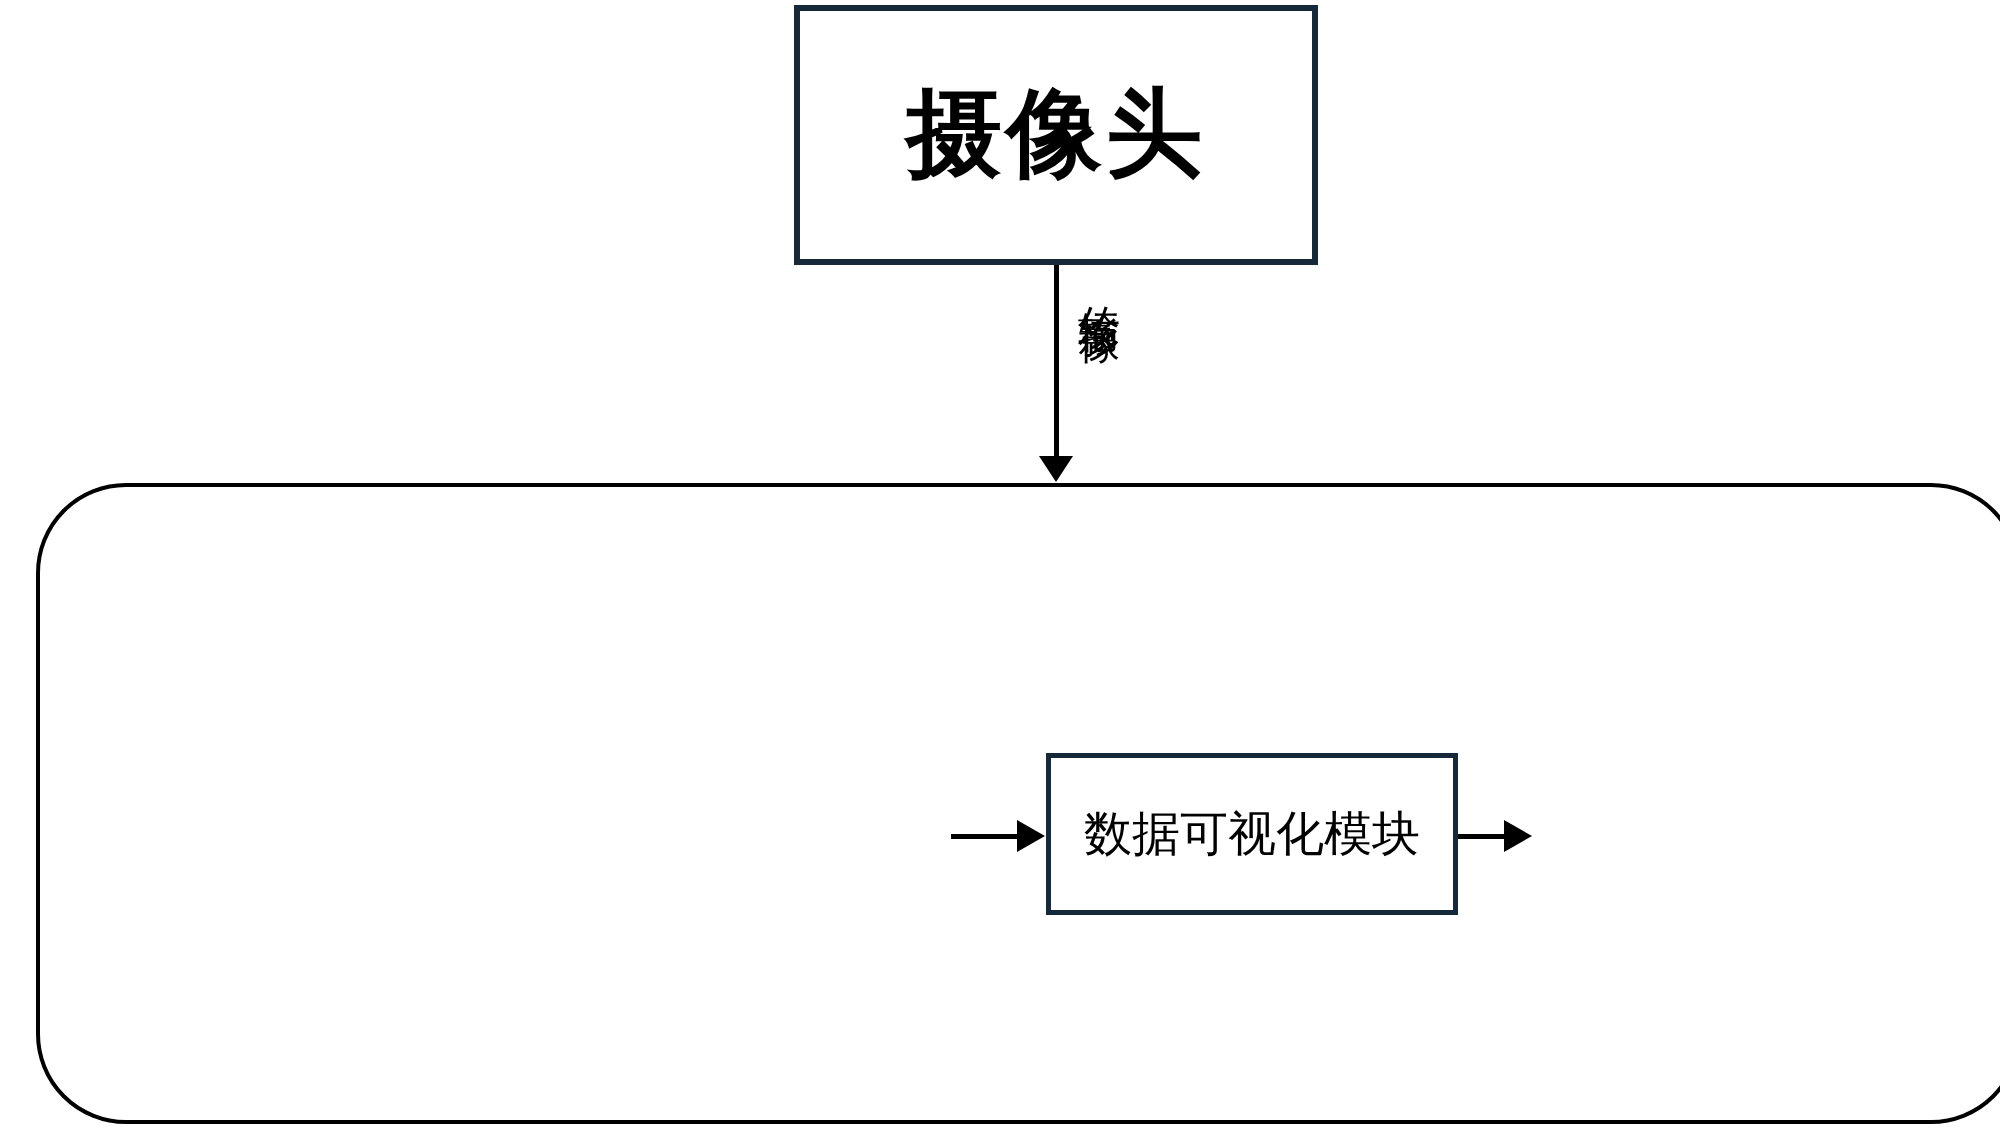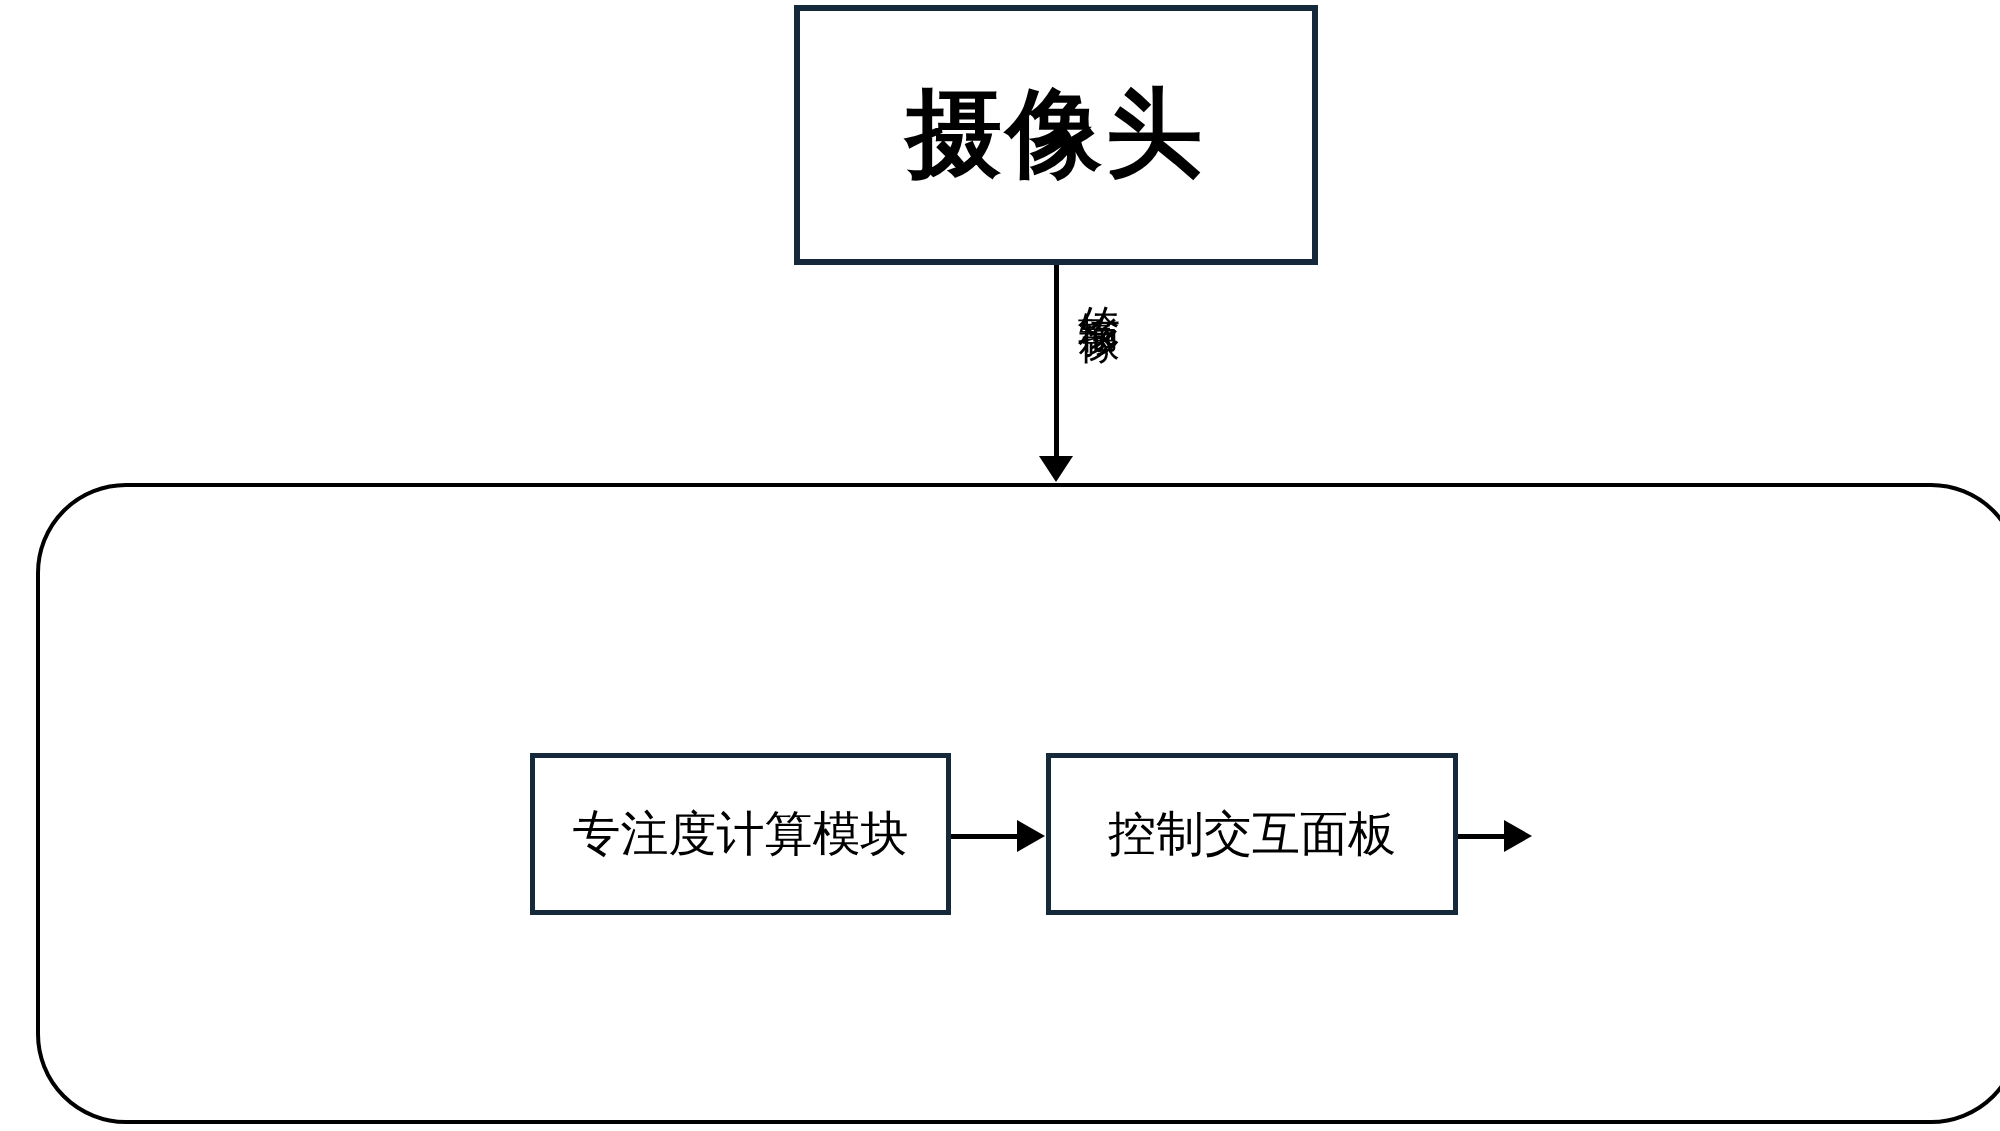--- a/index.html
+++ b/index.html
@@ -125,25 +125,22 @@
   <div class="camera-box">
     <span class="label">摄像头</span>
   </div>
 
   <div class="v-arrow-line"></div>
   <div class="v-arrow-head"></div>
   <div class="v-arrow-label">传输影像</div>
 
   <div class="system-container"></div>
 
-  <div class="module-box module-2">
-    <span class="label">专注度计算模块</span>
-  </div>
   <div class="module-box module-3">
-    <span class="label">控制交互面板</span>
+    <span class="label">数据可视化模块</span>
   </div>
 
   <div class="h-arrow-line h-arrow-1-line"></div>
   <div class="h-arrow-head h-arrow-1-head"></div>
   <div class="h-arrow-line h-arrow-2-line"></div>
   <div class="h-arrow-head h-arrow-2-head"></div>
 
 </div>
 
 </body></html>

